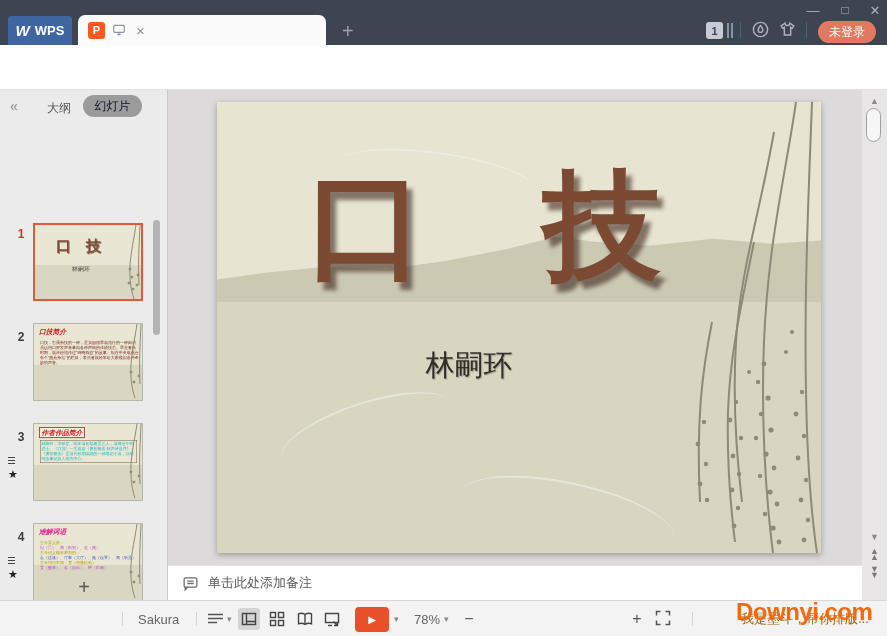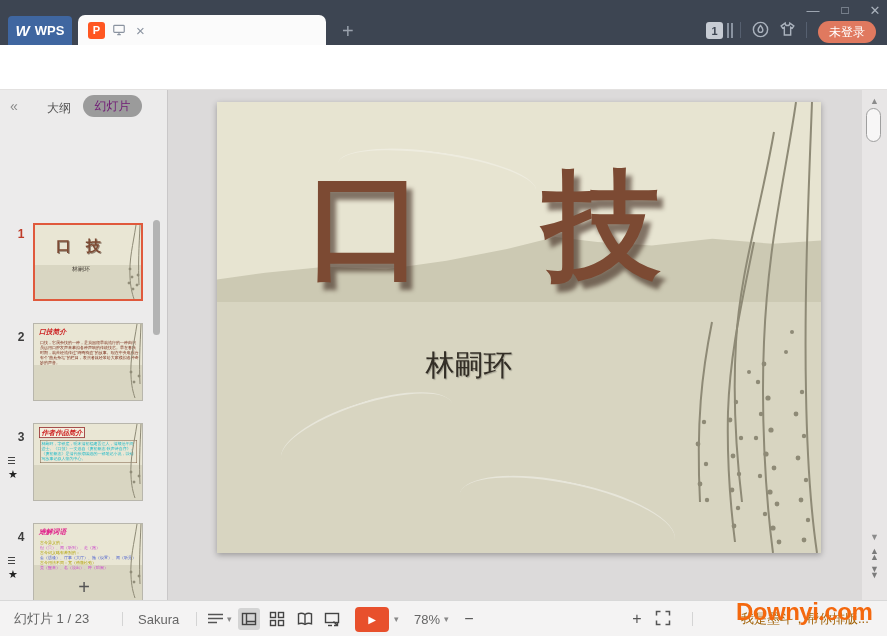--- a/index.html
+++ b/index.html
@@ -48,21 +48,21 @@
   .rb-search { position:absolute; left:658px; top:56px; display:flex; align-items:center; gap:6px; color:#4a4a4a; font-size:14px; cursor:text; }
   .rb-help { position:absolute; left:806px; top:55px; font-size:15px; color:#666; cursor:pointer; }
   .rb-more { position:absolute; left:832px; top:55px; font-size:15px; color:#666; cursor:pointer; }
   .rb-collapse { position:absolute; left:857px; top:55px; font-size:13px; color:#666; cursor:pointer; }
 
   
   .sidebar { position:absolute; left:0; top:90px; width:168px; height:510px; background:#ecebeb; border-right:1px solid #c9c7c8; }
   .sb-collapse { position:absolute; left:10px; top:8px; color:#8a8a8a; font-size:14px; cursor:pointer; }
   .sb-outline { position:absolute; left:47px; top:10px; font-size:12px; color:#555; cursor:pointer; }
   .sb-slides { position:absolute; left:83px; top:5px; width:59px; height:22px; background:#9b9b9b; border-radius:11px;
-               color:#701a75; font-size:12px; display:flex; align-items:center; justify-content:center; cursor:pointer;text-align:center; }
+               color:#0f172a; font-size:12px; display:flex; align-items:center; justify-content:center; cursor:pointer;text-align:center; }
   .thumb-num { position:absolute; left:12px; width:18px; text-align:center; font-size:12px; font-weight:bold; color:#3c3c3c; }
   .thumb-num.sel { color:#bf3b28; }
   .anim-flag { position:absolute; left:8px; width:24px; display:flex; align-items:center; gap:1px; cursor:pointer; }
   .anim-flag svg { flex:none; }
   .anim-flag .st { font-size:11px; color:#222; line-height:1; }
   .thumb { position:absolute; left:33px; width:110px; height:78px; background:linear-gradient(#e9e6d4 54%,#d9d6c2 54%);
            border:1px solid #b8b6ac; overflow:hidden; cursor:pointer; }
   .thumb.sel { border:2px solid #e0593c; }
   .thumb .mini-willow { position:absolute; right:0; top:0; }
   .t1-title { position:absolute; left:0; right:14px; top:12px; text-align:center; font-family:"DejaVu Serif","Liberation Serif",serif;
@@ -399,23 +399,30 @@
     <div class="vs-dbl" style="top:458px">
       <span>▲</span><br>
       <span>▲</span>
     </div>
     <div class="vs-dbl" style="top:476px">
       <span>▼</span><br>
       <span>▼</span>
     </div>
   </div>
 
+  <div class="notesbar">
+    <svg width="17" height="17" viewBox="0 0 24 24" fill="none" stroke="#6b6b6b" stroke-width="1.8">
+        <rect x="3" y="4" width="18" height="13" rx="2"></rect>
+        <path d="M7.5 8.5h9M7.5 12h9"></path>
+        <path d="M8 17l-3.5 4v-4"></path>
+      </svg>
+    <span class="notes-text">单击此处添加备注</span>
+  </div>
 
   <div class="statusbar">
-    <span class="st" style="left:14px">幻灯片 1 / 23</span>
     <div class="st-sep" style="left:122px"></div>
     <span class="st" style="left:138px">Sakura</span>
     <div class="st-sep" style="left:196px"></div>
 
     <span class="st" style="left:208px; gap:3px;">
       <svg width="16" height="12" viewBox="0 0 16 12" stroke="#555" stroke-width="1.6">
           <path d="M0 1.5h15M0 5.5h15M0 9.5h9"></path>
         </svg>
       <span class="caret">▾</span>
     </span>

